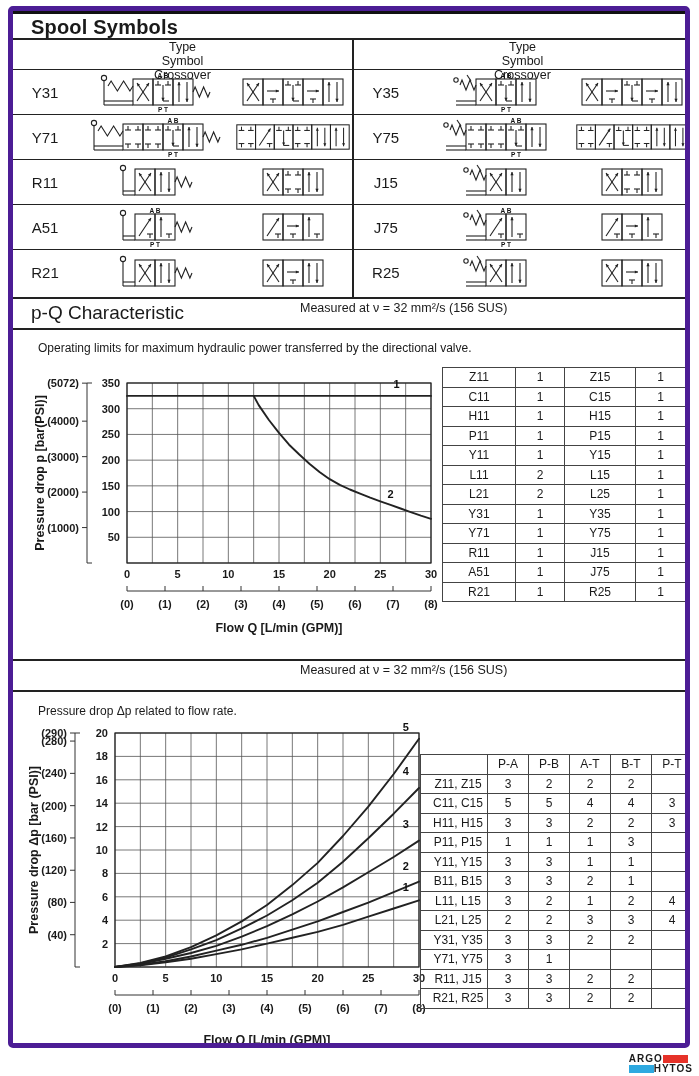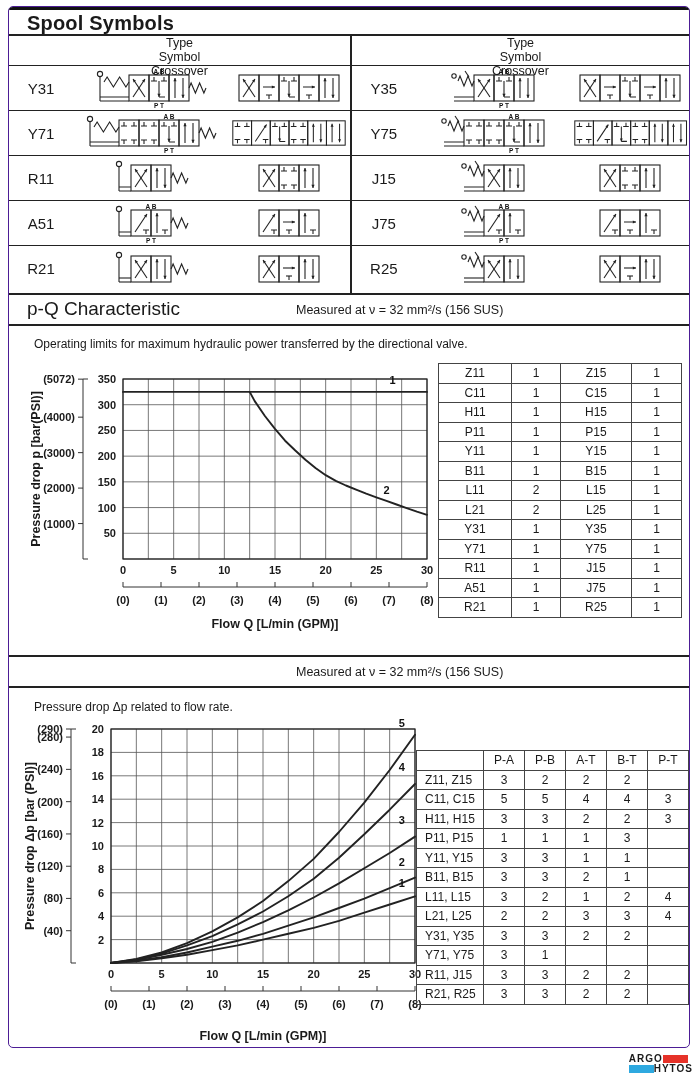--- a/index.html
+++ b/index.html
@@ -1,49 +1,49 @@
 <!DOCTYPE html>
 <html><head>
 <meta charset="utf-8">
 <style>
   html,body{margin:0;padding:0;background:#fff;}
   body{width:699px;height:1076px;position:relative;font-family:"Liberation Sans",sans-serif;color:#1a1a1a;}
-  .frame{position:absolute;left:8px;top:6px;width:682px;height:1042px;border:1px solid #4c1d95;border-radius:5px;background:#fff;box-sizing:border-box;overflow:hidden;}
+  .frame{position:absolute;left:8px;top:6px;width:682px;height:1042px;border:5px solid #4c1d95;border-radius:5px;background:#fff;box-sizing:border-box;overflow:hidden;}
   .titleband{position:absolute;left:0;top:0;width:100%;height:29px;border-top:3px solid #111;border-bottom:2px solid #222;box-sizing:border-box;}
   .titleband .t{position:absolute;left:18px;top:2px;font-size:20px;font-weight:bold;letter-spacing:.2px;}
   
   .spool{position:absolute;left:0;top:29px;width:100%;height:257px;display:flex;}
   .half{width:341px;box-sizing:border-box;}
   .half.right{border-left:2px solid #222;width:339px;}
   .shead{display:flex;height:30px;align-items:center;border-bottom:1.5px solid #222;box-sizing:border-box;flex-direction:column;}
   .shead span{font-size:12.5px;text-align:center;}
   .srow{display:flex;height:45px;align-items:center;border-bottom:1.5px solid #222;box-sizing:border-box;}
   .srow:last-child{border-bottom:none;}
   .c-type{width:64px;text-align:center;font-size:15px;}
   .c-sym{width:157px;display:flex;justify-content:center;align-items:center;}
   .c-cross{width:118px;display:flex;justify-content:center;align-items:center;}
   .vs line,.vs polyline,.vs rect,.vs circle{stroke:#222;stroke-width:1.1;fill:none;}
   .vs polygon{fill:#222;stroke:none;}
   .vs text{font-size:6.5px;font-weight:bold;fill:#111;font-family:"Liberation Sans",sans-serif;}
   
   .band{position:absolute;left:0;width:100%;height:33px;border-top:2px solid #222;border-bottom:2px solid #222;box-sizing:border-box;}
   .band .bt{position:absolute;left:18px;top:3px;font-size:19px;font-weight:normal;}
-  .band .bm{position:absolute;left:287px;top:8px;font-size:12.5px;}
+  .band .bm{position:absolute;left:287px;top:2px;font-size:12.5px;}
   .note{position:absolute;left:25px;font-size:12px;}
   .chart{position:absolute;}
   .chart .grid{stroke:#555;stroke-width:.8;}
   .chart .frame-r{stroke:#222;stroke-width:1.2;fill:none;}
   .chart .ax{stroke:#333;stroke-width:1;}
   .chart .tick{font-size:11px;fill:#1a1a1a;font-family:"Liberation Sans",sans-serif;}
   .chart .atitle{font-size:12.5px;fill:#1a1a1a;font-family:"Liberation Sans",sans-serif;}
   .chart .curve{stroke:#222;stroke-width:1.9;fill:none;stroke-linejoin:round;stroke-linecap:round;}
   .chart .clabel{font-size:11px;fill:#111;font-family:"Liberation Sans",sans-serif;}
   table.dt{border-collapse:collapse;position:absolute;table-layout:fixed;}
   table.dt td,table.dt th{border:1px solid #444;font-size:12px;font-weight:normal;text-align:center;padding:0;height:19.5px;box-sizing:border-box;white-space:nowrap;}
-  table.dt td.name{text-align:left;padding-left:8px;}
+  table.dt td.name{text-align:center;padding-left:8px;}
   
   .logo{position:absolute;right:6px;bottom:2px;line-height:0;}
   .logo .row{display:flex;align-items:center;height:10px;}
   .logo span.txt{font-size:10px;font-weight:bold;letter-spacing:1px;line-height:10px;}
   .logo .blk{width:25px;height:8px;display:inline-block;}
 </style>
 </head>
 <body>
 
 <div class="frame">
@@ -748,26 +748,20 @@
         <tr>
           <td>P11</td>
           <td>1</td>
           <td>P15</td>
           <td>1</td>
         </tr>
         <tr>
           <td>Y11</td>
           <td>1</td>
           <td>Y15</td>
-          <td>1</td>
-        </tr>
-        <tr>
-          <td>B11</td>
-          <td>1</td>
-          <td>B15</td>
           <td>1</td>
         </tr>
         <tr>
           <td>L11</td>
           <td>2</td>
           <td>L15</td>
           <td>1</td>
         </tr>
         <tr>
           <td>L21</td>

